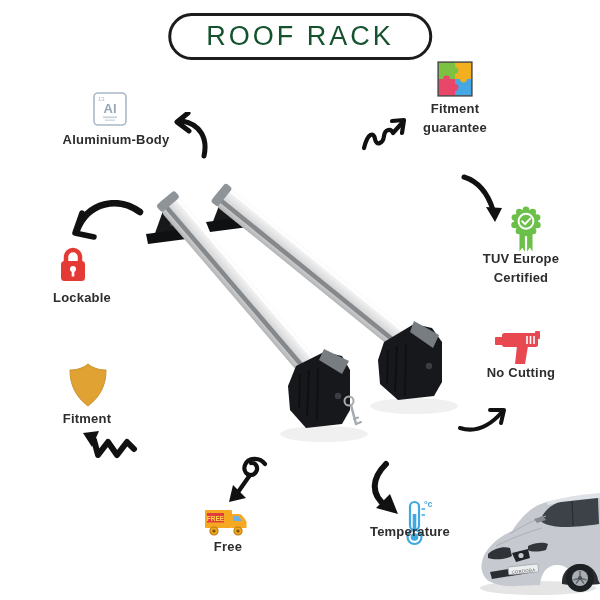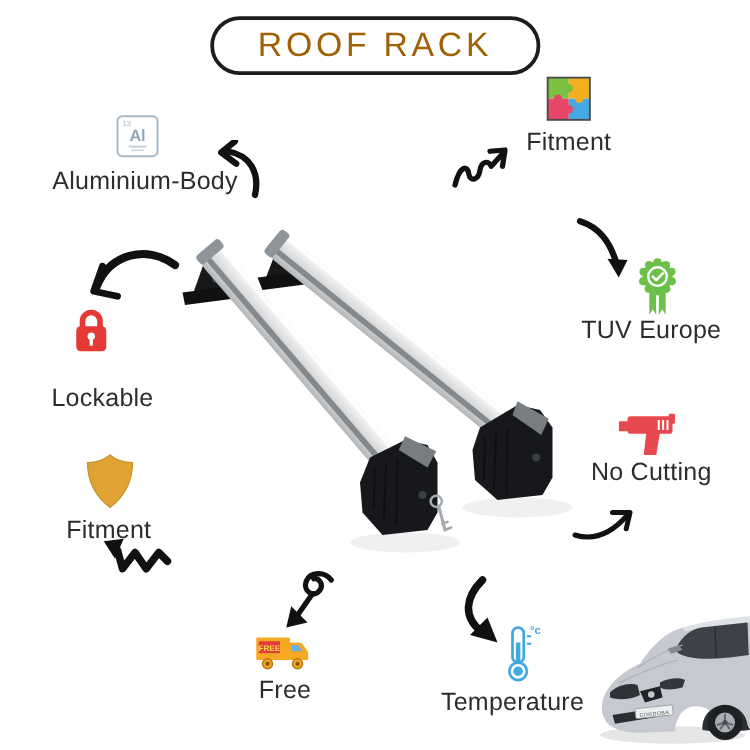--- a/index.html
+++ b/index.html
@@ -7,26 +7,26 @@
     width:600px;height:600px;position:relative;overflow:hidden;
     background:#ffffff;
     font-family:"Liberation Sans", sans-serif;
     color:#2b2b2b;
   }
   .abs{position:absolute;}
   .title-pill{
     position:absolute;left:50%;top:13px;transform:translateX(-50%);
     border:3px solid #1c1c1c;border-radius:30px;
     padding:5px 35px;
-    font-size:27px;font-weight:500;letter-spacing:3px;color:#a16207;
+    font-size:27px;font-weight:500;letter-spacing:3px;color:#14532d;
     white-space:nowrap;
   }
   .label{
     position:absolute;text-align:center;
-    font-size:20px;font-weight:400;letter-spacing:.2px;
+    font-size:13px;font-weight:700;letter-spacing:.2px;
     line-height:1.45;color:#2d2d2d;
   }
   svg{display:block;}
   svg text{font-family:"Liberation Sans", sans-serif;}
   .arrow path, .arrow polyline{fill:none;stroke:#111;stroke-linecap:round;stroke-linejoin:round;}
 </style>
 </head>
 <body>
 
 <div class="title-pill">ROOF RACK</div>
@@ -109,33 +109,34 @@
   <rect x="2" y="18" width="16" height="16" fill="#e8476a"></rect>
   <rect x="18" y="18" width="16" height="16" fill="#45a7e3"></rect>
   <circle cx="18" cy="10" r="3.2" fill="#7cc142"></circle>
   <circle cx="26" cy="18" r="3.2" fill="#f2b01e"></circle>
   <circle cx="18" cy="26" r="3.2" fill="#e8476a"></circle>
   <circle cx="10" cy="18" r="3.2" fill="#e8476a"></circle>
   <rect x="2" y="2" width="32" height="32" fill="none" stroke="#4a4a4a" stroke-width="1.4"></rect>
 </svg>
 <div class="label" style="left:395px;top:100px;width:120px;">
   <div>Fitment</div>
+  <div>guarantee</div>
 </div>
 <svg class="abs arrow" style="left:360px;top:112px;" width="52" height="42" viewBox="0 0 52 42">
   <path d="M4,36 C8,20 14,20 15,27 C16,34 23,32 24,24 C25,17 31,16 33,21 L42,11" stroke-width="4.2"></path>
   <path d="M32,9 L44,8 L42,21" stroke-width="4.2"></path>
 </svg>
 
 <svg class="abs" style="left:56px;top:245px;" width="34" height="40" viewBox="0 0 34 40">
   <path d="M10,17 v-5 a7,7 0 0 1 14,0 v5" fill="none" stroke="#e53935" stroke-width="4.5"></path>
   <rect x="5" y="16" width="24" height="20" rx="3.5" fill="#e53935"></rect>
   <circle cx="17" cy="24" r="3" fill="#ffffff"></circle>
   <rect x="15.7" y="25" width="2.6" height="6.5" fill="#ffffff"></rect>
 </svg>
-<div class="label" style="left:22px;top:289px;width:120px;margin-top:16px;">Lockable</div>
+<div class="label" style="left:22px;top:289px;width:120px;">Lockable</div>
 <svg class="abs arrow" style="left:64px;top:200px;" width="82" height="46" viewBox="0 0 82 46">
   <path d="M76,12 C54,-4 24,2 13,30" stroke-width="6.5"></path>
   <path d="M18,13 L11,33 L30,37" stroke-width="5.5"></path>
 </svg>
 
 <svg class="abs" style="left:506px;top:206px;" width="40" height="48" viewBox="0 0 36 44">
   <g fill="#6cc04a">
     <polygon points="12,24 17,24 17,42 14.5,38 12,42"></polygon>
     <polygon points="19,24 24,24 24,42 21.5,38 19,42"></polygon>
     <circle cx="18" cy="14" r="11"></circle>
@@ -148,20 +149,21 @@
     <circle cx="11.5" cy="23" r="3"></circle>
       <circle cx="7.5" cy="17.5" r="3"></circle>
       <circle cx="7.8" cy="10.5" r="3"></circle>
     <circle cx="11.8" cy="5.5" r="3"></circle>
   </g>
   <circle cx="18" cy="14" r="6.8" fill="none" stroke="#ffffff" stroke-width="1.8"></circle>
   <path d="M14.5,14 l2.6,2.6 l4.8,-5" fill="none" stroke="#ffffff" stroke-width="1.8" stroke-linecap="round" stroke-linejoin="round"></path>
 </svg>
 <div class="label" style="left:461px;top:250px;width:120px;">
   <div>TUV Europe</div>
+  <div>Certified</div>
 </div>
 <svg class="abs arrow" style="left:456px;top:172px;" width="48" height="52" viewBox="0 0 48 52">
   <path d="M8,5 C24,10 32,22 37,38" stroke-width="5"></path>
   <polygon points="30,35 46,36 39,50" fill="#111" stroke="none"></polygon>
 </svg>
 
 <svg class="abs" style="left:495px;top:326px;" width="50" height="40" viewBox="0 0 50 40">
   <g fill="#e8484f">
     <rect x="0" y="11" width="8" height="8" rx="1"></rect>
     <rect x="7" y="7" width="36" height="14" rx="2.5"></rect>
@@ -208,21 +210,21 @@
 </svg>
 
 <svg class="abs" style="left:398px;top:498px;" width="40" height="52" viewBox="0 0 40 52">
   <rect x="12" y="4" width="9" height="28" rx="4.5" fill="none" stroke="#3fa9e0" stroke-width="2.2"></rect>
   <path d="M16.5,16 v16" stroke="#3fa9e0" stroke-width="3.6"></path>
   <circle cx="16.5" cy="39" r="7" fill="none" stroke="#3fa9e0" stroke-width="2.2"></circle>
   <circle cx="16.5" cy="39" r="3.8" fill="#3fa9e0"></circle>
   <path d="M23.5,11 h3.5 M23.5,17 h3.5" stroke="#3fa9e0" stroke-width="1.6"></path>
   <text x="26" y="9" font-size="9" font-weight="bold" fill="#3fa9e0">°c</text>
 </svg>
-<div class="label" style="left:345px;top:548px;width:130px;">
+<div class="label" style="left:345px;top:523px;width:130px;">
   <div>Temperature</div>
 </div>
 <svg class="abs arrow" style="left:364px;top:458px;" width="46" height="60" viewBox="0 0 46 60">
   <path d="M22,6 C8,20 6,36 22,48" stroke-width="6"></path>
   <polygon points="34,56 12,50 26,36" fill="#111" stroke="none"></polygon>
 </svg>
 
 <svg class="abs" style="left:476px;top:486px;" width="124" height="114" viewBox="0 0 124 114">
   <ellipse cx="62" cy="102" rx="58" ry="7" fill="rgba(0,0,0,0.10)"></ellipse>
 

